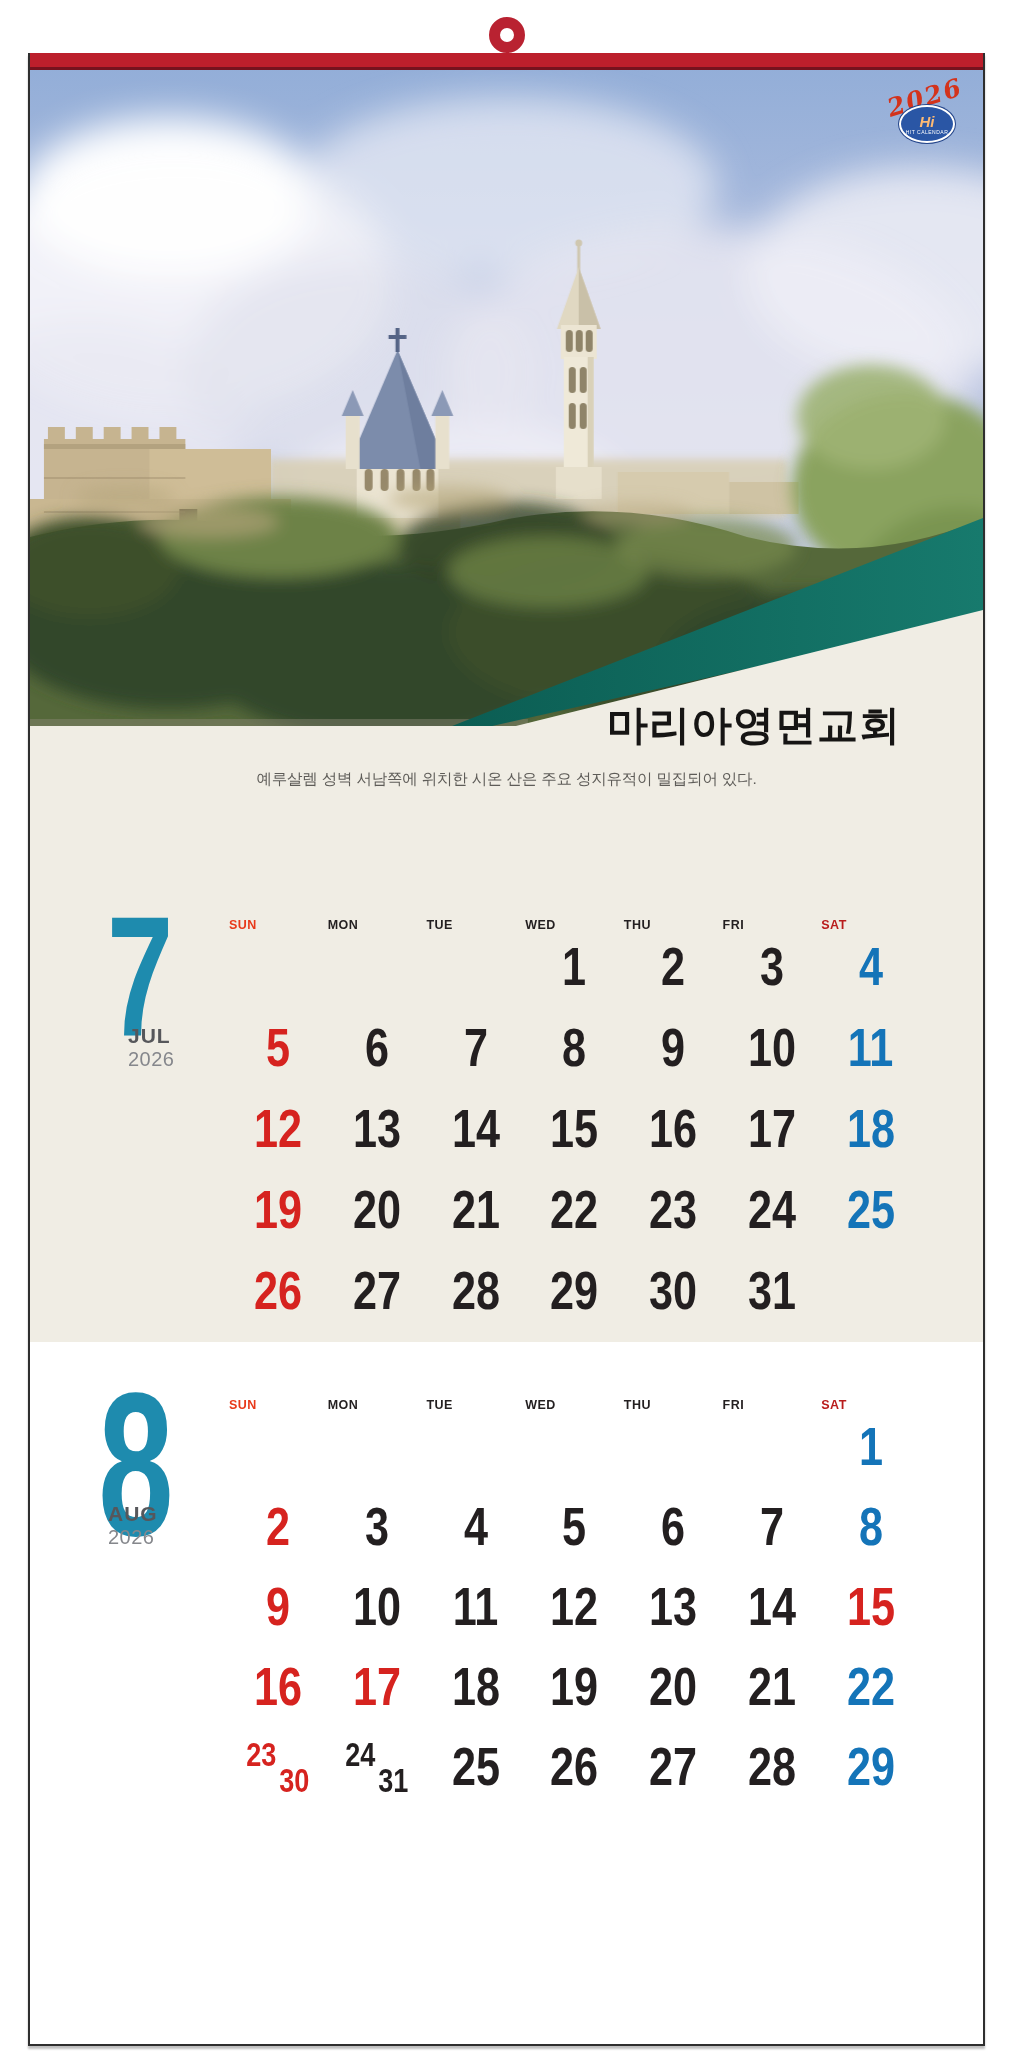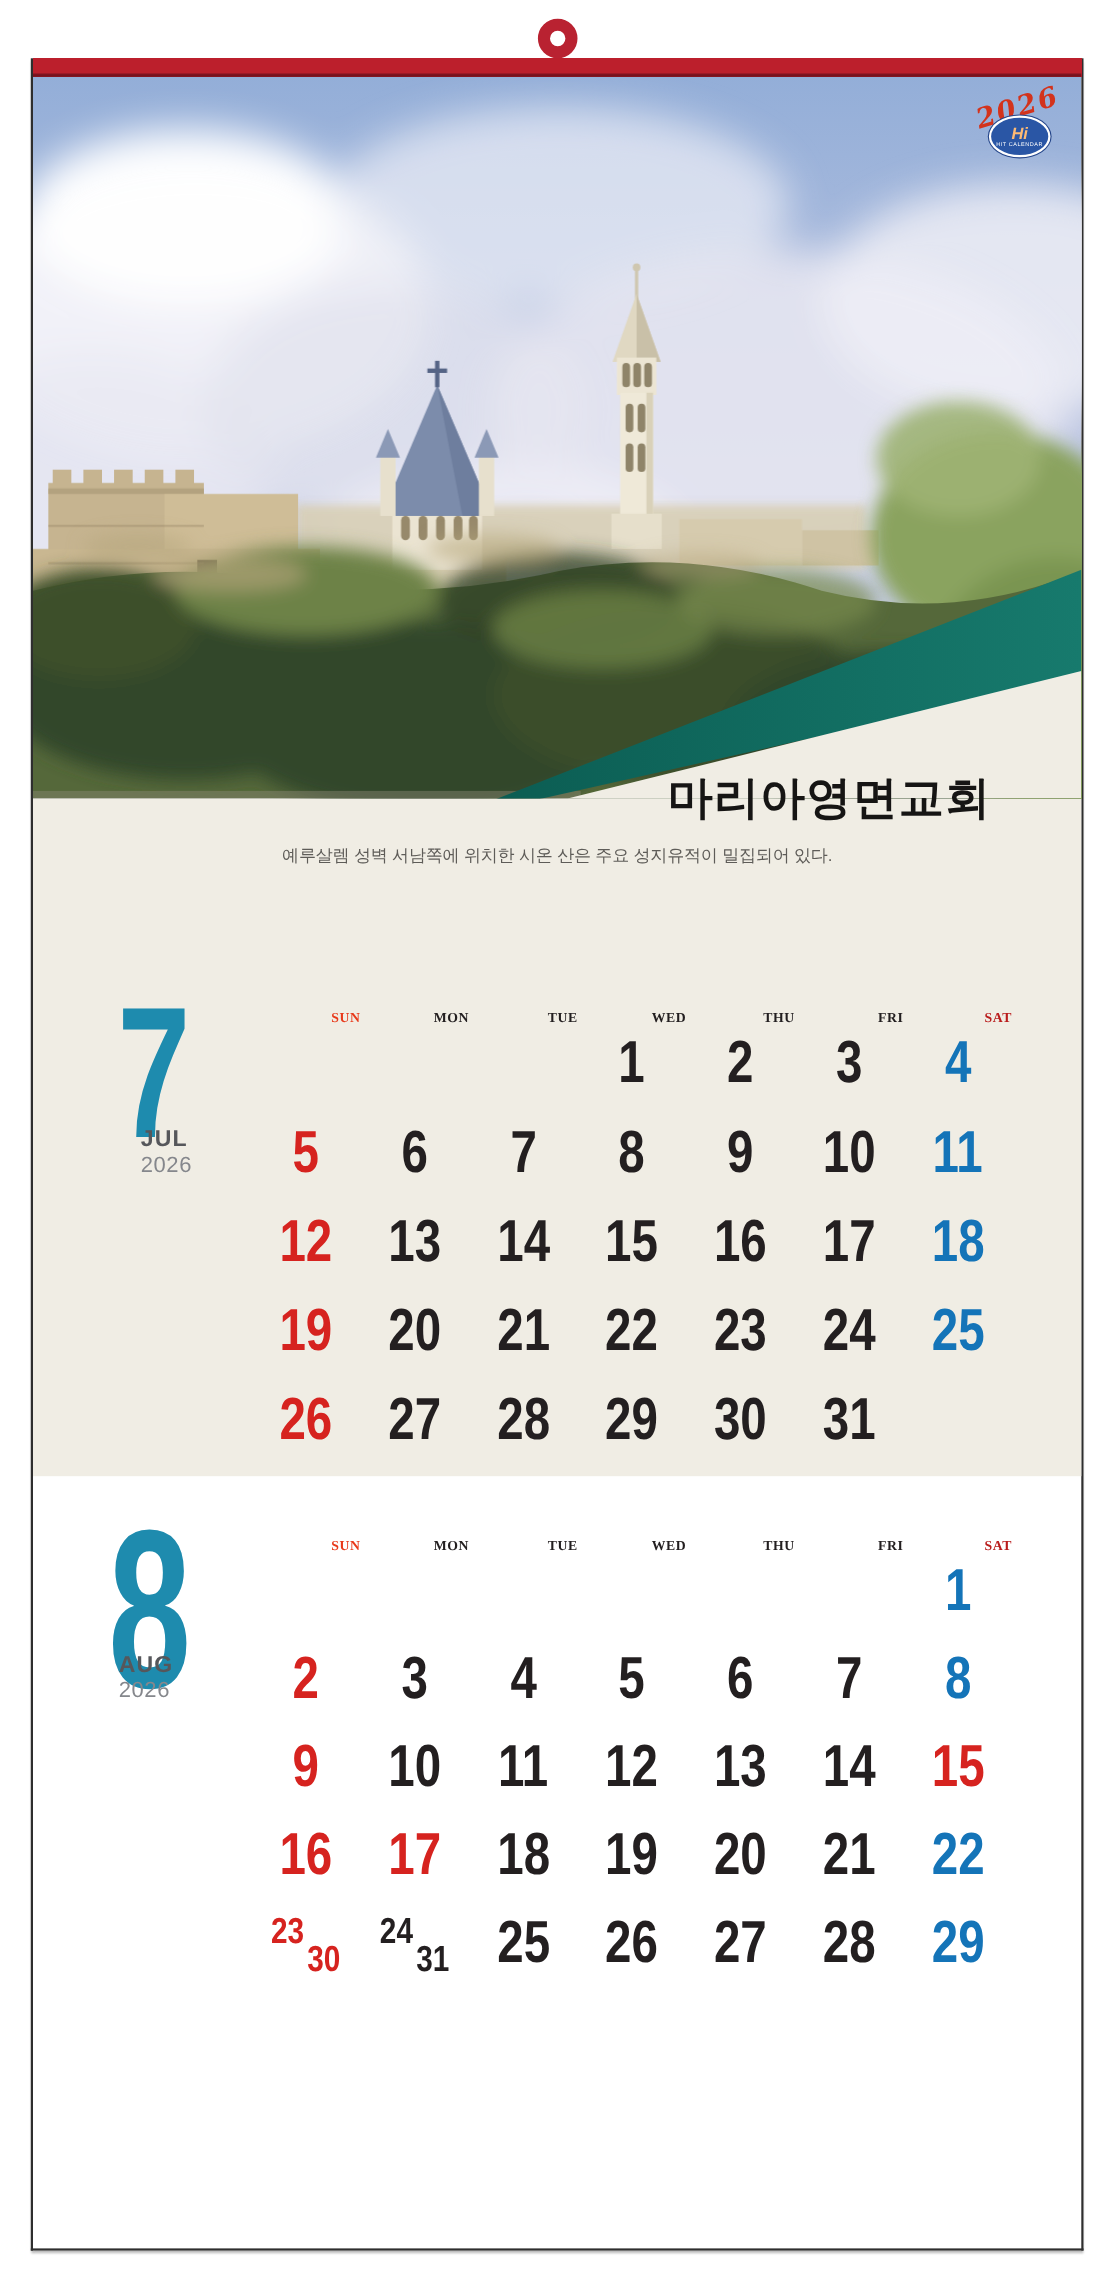--- a/index.html
+++ b/index.html
@@ -45,21 +45,21 @@
   .big-num.august{left:36px;top:1308px;font-size:205px;transform:scaleX(.66);}
   .mon-abbr{position:absolute;font-size:21px;font-weight:bold;color:#56575b;letter-spacing:1px;line-height:1;}
   .mon-year{position:absolute;font-size:20px;color:#85878c;letter-spacing:.5px;line-height:1;}
   .mon-abbr.july{left:98px;top:972px;}  .mon-year.july{left:98px;top:996px;}
   .mon-abbr.august{left:78px;top:1450px;} .mon-year.august{left:78px;top:1474px;}
 
   .month-block{position:absolute;left:199px;width:691px;}
   .month-block.july{top:865px;height:470px;}
   .month-block.august{top:1345px;height:460px;}
   .weekday-row{display:grid;grid-template-columns:repeat(7,1fr);height:16px;}
-  .wd{text-align:right;font-size:12.5px;font-weight:bold;color:#231f20;letter-spacing:.5px;font-family:Liberation Serif, serif;}
+  .wd{text-align:left;font-size:12.5px;font-weight:bold;color:#231f20;letter-spacing:.5px;}
   .wd.sun{color:#e8391a;} .wd.sat{color:#b91c1c;}
   .date-grid{position:absolute;left:0;top:7px;width:100%;display:grid;
         grid-template-columns:repeat(7,1fr);grid-auto-rows:81px;}
   .month-block.august .date-grid{top:8px;grid-auto-rows:80px;}
   .cell{position:relative;display:flex;align-items:center;justify-content:center;}
   .num{font-weight:bold;font-size:54px;transform:scaleX(.80);line-height:1;}
   .c-r{color:#d6231f;} .c-b{color:#1474b8;} .c-k{color:#231f20;}
   .stack .n1,.stack .n2{position:absolute;font-weight:bold;font-size:33px;line-height:1;transform:scaleX(.82);}
   .stack .n1{left:14px;top:12px;} .stack .n2{left:47px;top:38px;}
 </style>

